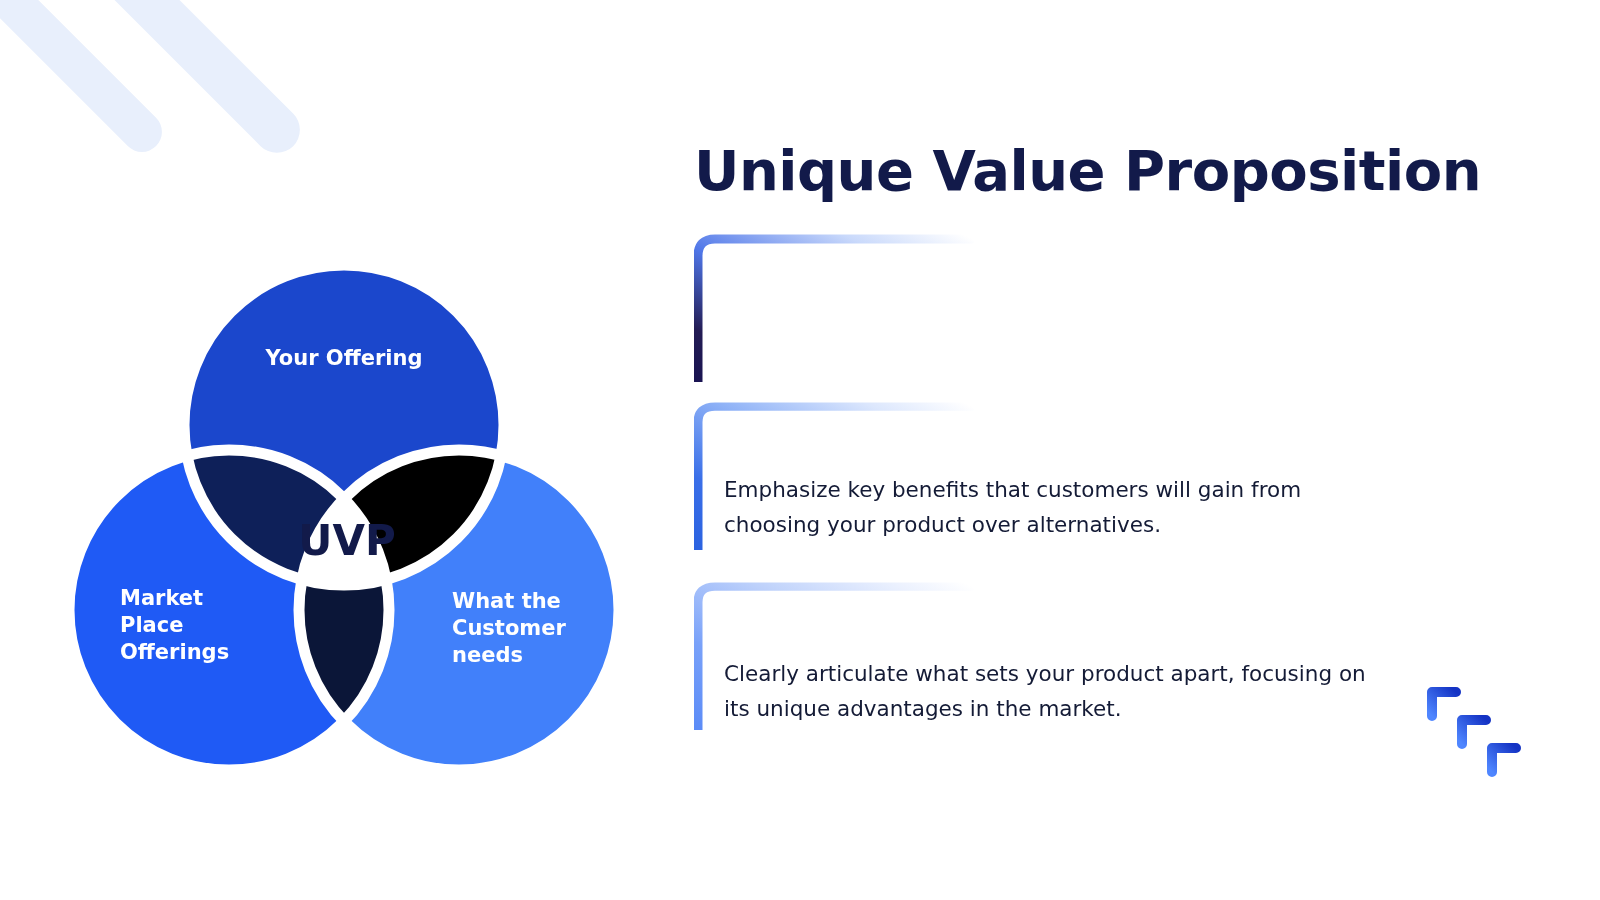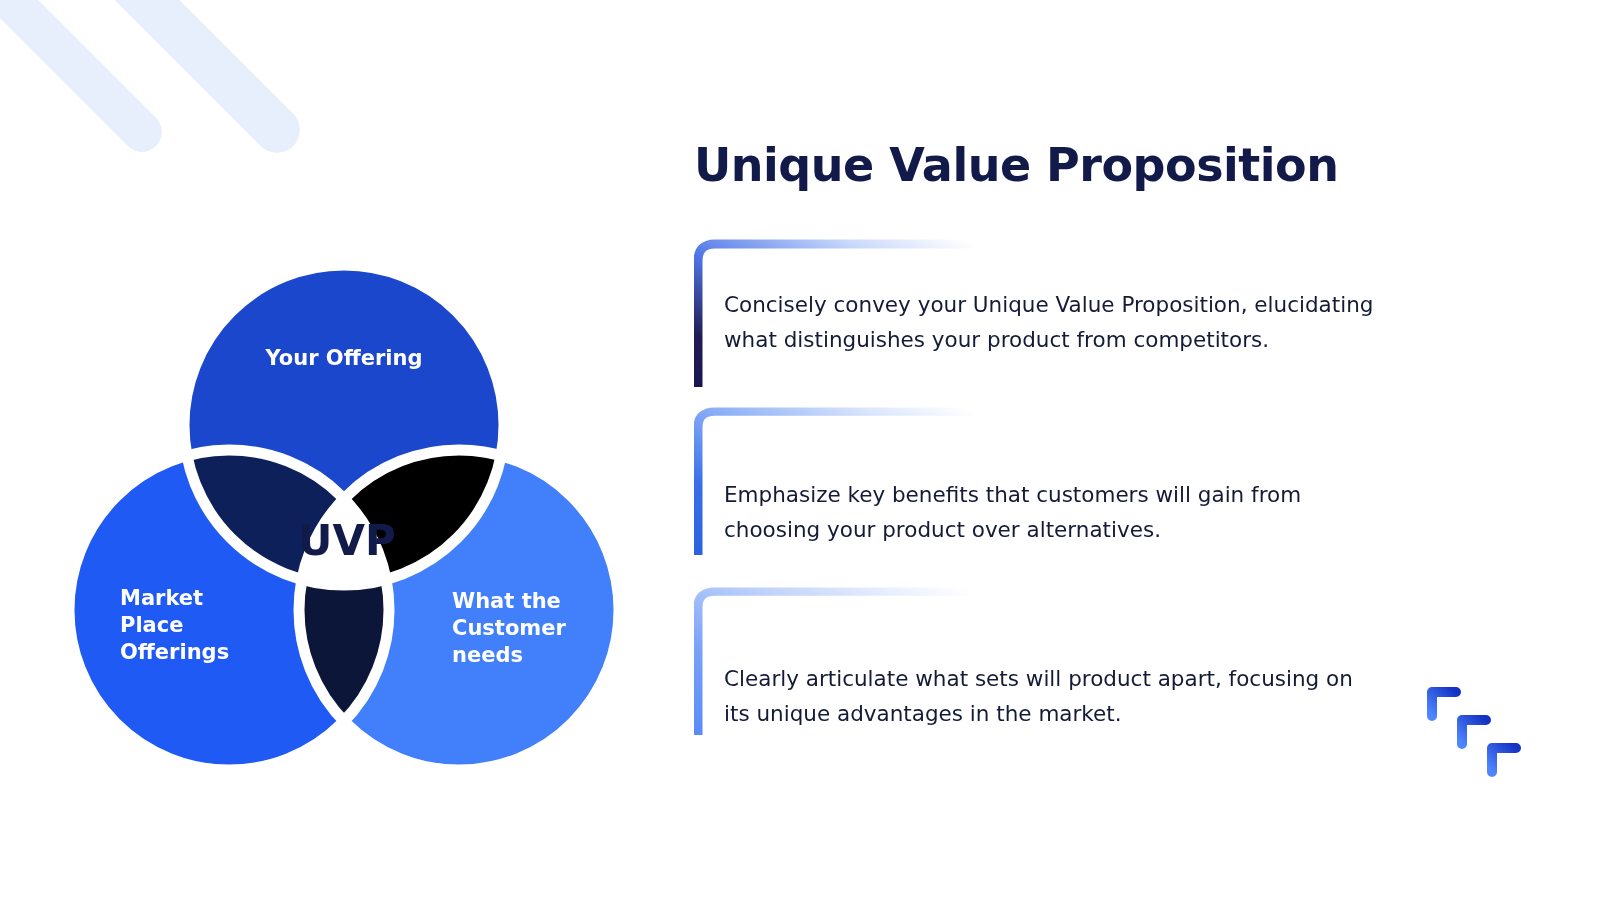--- a/index.html
+++ b/index.html
@@ -68,25 +68,25 @@
 
   
   .content-panel {
     position: absolute;
     left: 694px;
     top: 140px;
     width: 840px;
   }
   .page-title {
     font-family: "DejaVu Sans", sans-serif;
-    font-size: 46px;
+    font-size: 56px;
     font-weight: 700;
     letter-spacing: -0.5px;
     color: #121A4A;
-    margin: 0 0 48px 0;
+    margin: 0 0 32px 0;
     line-height: 1.1;
   }
 
   .point-list {
     display: flex;
     flex-direction: column;
     gap: 20px;
   }
   .point-item {
     position: relative;
@@ -203,21 +203,20 @@
           <linearGradient id="brGrad1" x1="0" y1="1" x2="1" y2="0">
             <stop offset="0%" stop-color="#1A1452"></stop>
             <stop offset="18%" stop-color="#231C54"></stop>
             <stop offset="46%" stop-color="#4F76E8"></stop>
             <stop offset="78%" stop-color="#C9D9FB"></stop>
             <stop offset="100%" stop-color="#FFFFFF"></stop>
           </linearGradient>
         </defs>
         <path d="M4 148 L4 22 Q4 5 21 5 L278 5" fill="none" stroke="url(#brGrad1)" stroke-width="9" stroke-linecap="round"></path>
       </svg>
-      <p class="point-text">Concisely convey your Unique Value Proposition, elucidating what distinguishes your product from competitors.</p>
     </div>
 
     <div class="point-item p2">
       <svg class="point-bracket" viewBox="0 0 280 160" xmlns="http://www.w3.org/2000/svg" preserveAspectRatio="none">
         <defs>
           <linearGradient id="brGrad2" x1="0" y1="1" x2="1" y2="0">
             <stop offset="0%" stop-color="#2B62E0"></stop>
             <stop offset="25%" stop-color="#3A6FE8"></stop>
             <stop offset="55%" stop-color="#8FB2F7"></stop>
             <stop offset="82%" stop-color="#DCE7FD"></stop>
@@ -235,21 +234,21 @@
           <linearGradient id="brGrad3" x1="0" y1="1" x2="1" y2="0">
             <stop offset="0%" stop-color="#5B8BF7"></stop>
             <stop offset="30%" stop-color="#79A1F9"></stop>
             <stop offset="62%" stop-color="#BFD2FB"></stop>
             <stop offset="86%" stop-color="#EAF0FE"></stop>
             <stop offset="100%" stop-color="#FFFFFF"></stop>
           </linearGradient>
         </defs>
         <path d="M4 160 L4 22 Q4 5 21 5 L278 5" fill="none" stroke="url(#brGrad3)" stroke-width="9" stroke-linecap="round"></path>
       </svg>
-      <p class="point-text">Clearly articulate what sets will product apart, focusing on its unique advantages in the market.</p>
+      <p class="point-text">Clearly articulate what sets your product apart, focusing on its unique advantages in the market.</p>
     </div>
 
   </div>
 </div>
 
 <div class="deco-corners">
   <svg width="110" height="100" viewBox="0 0 110 100" xmlns="http://www.w3.org/2000/svg">
     <defs>
       <linearGradient id="cmGrad" x1="0" y1="1" x2="1" y2="0">
         <stop offset="0%" stop-color="#4F86FF"></stop>

